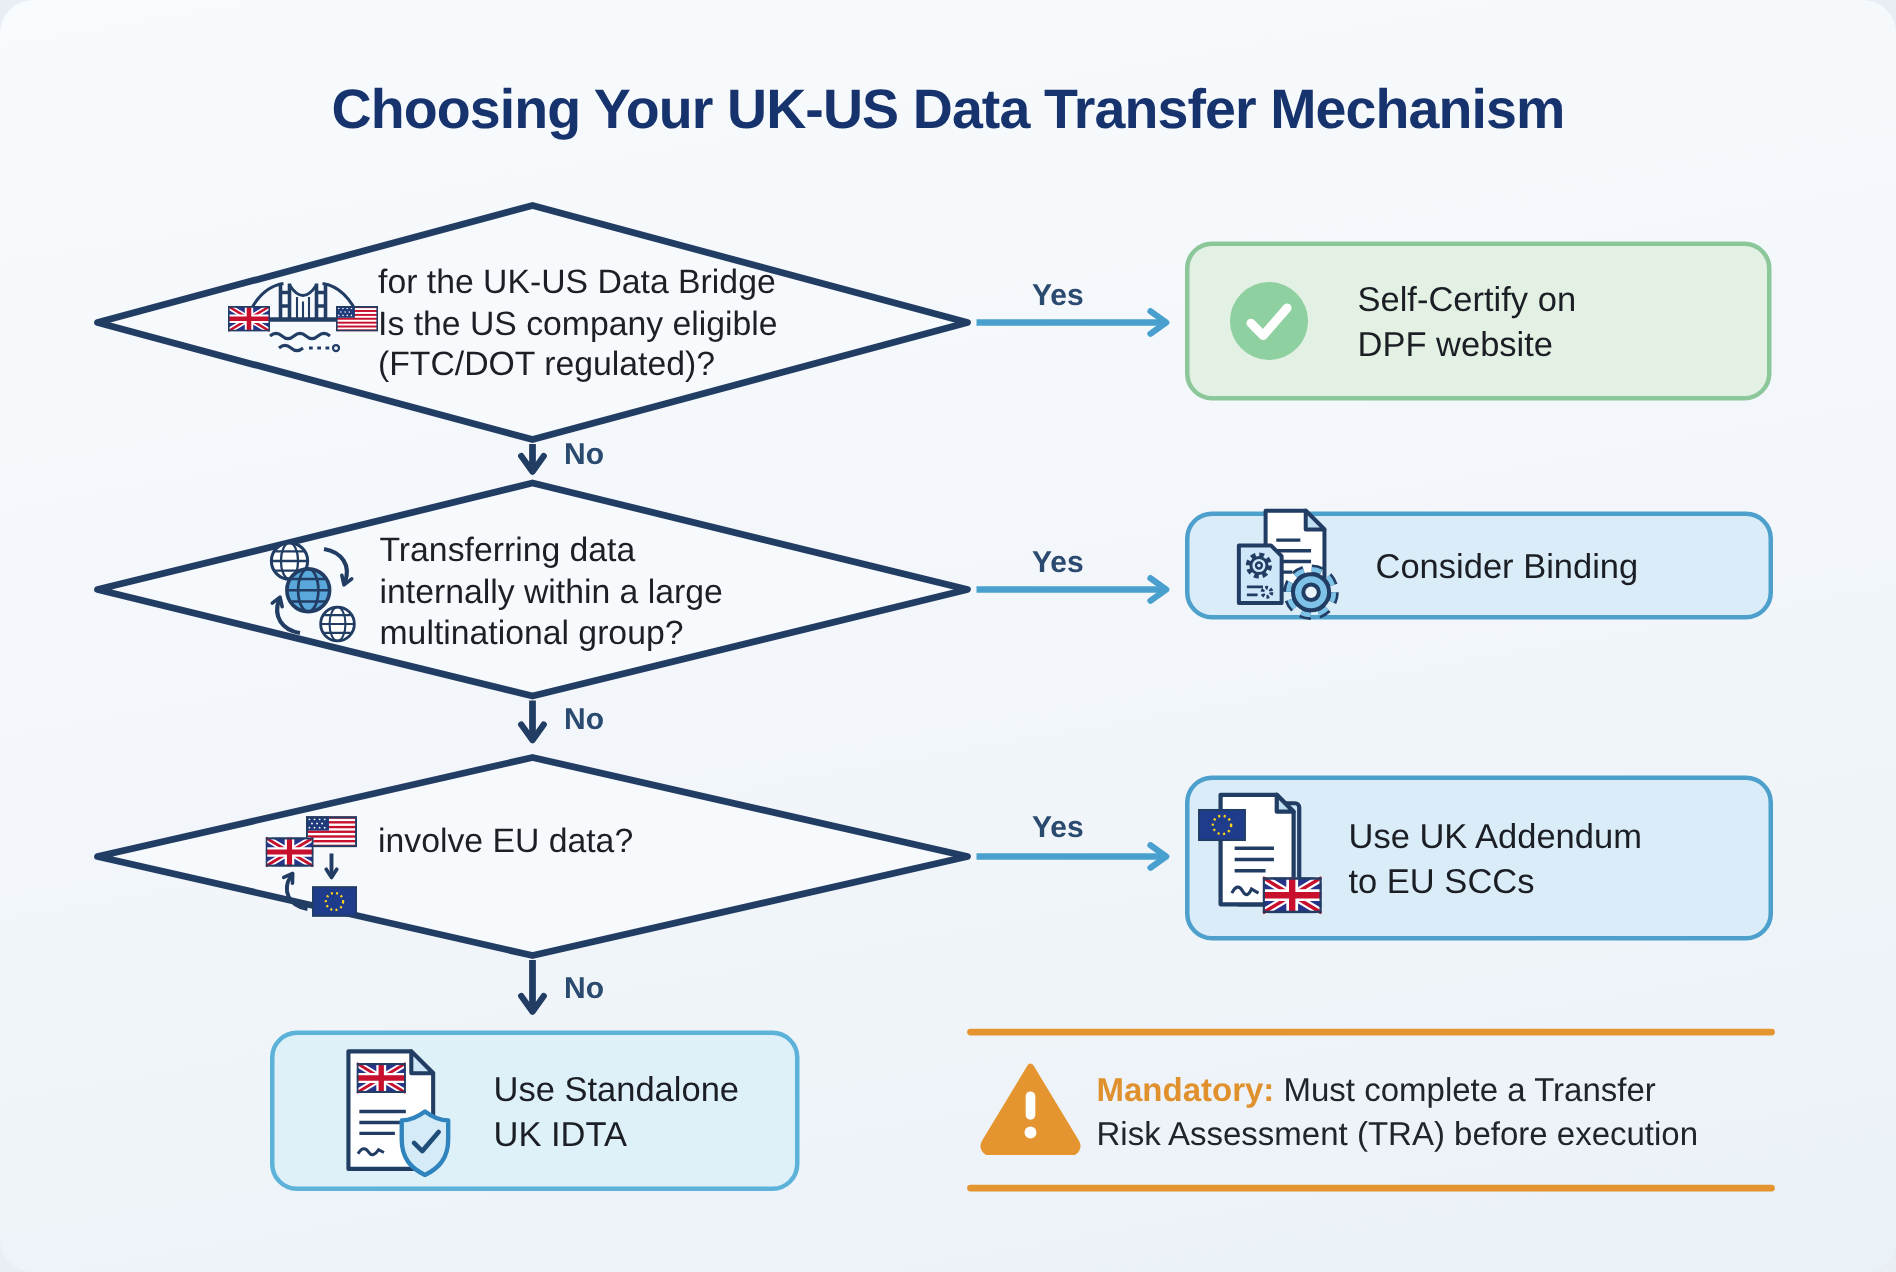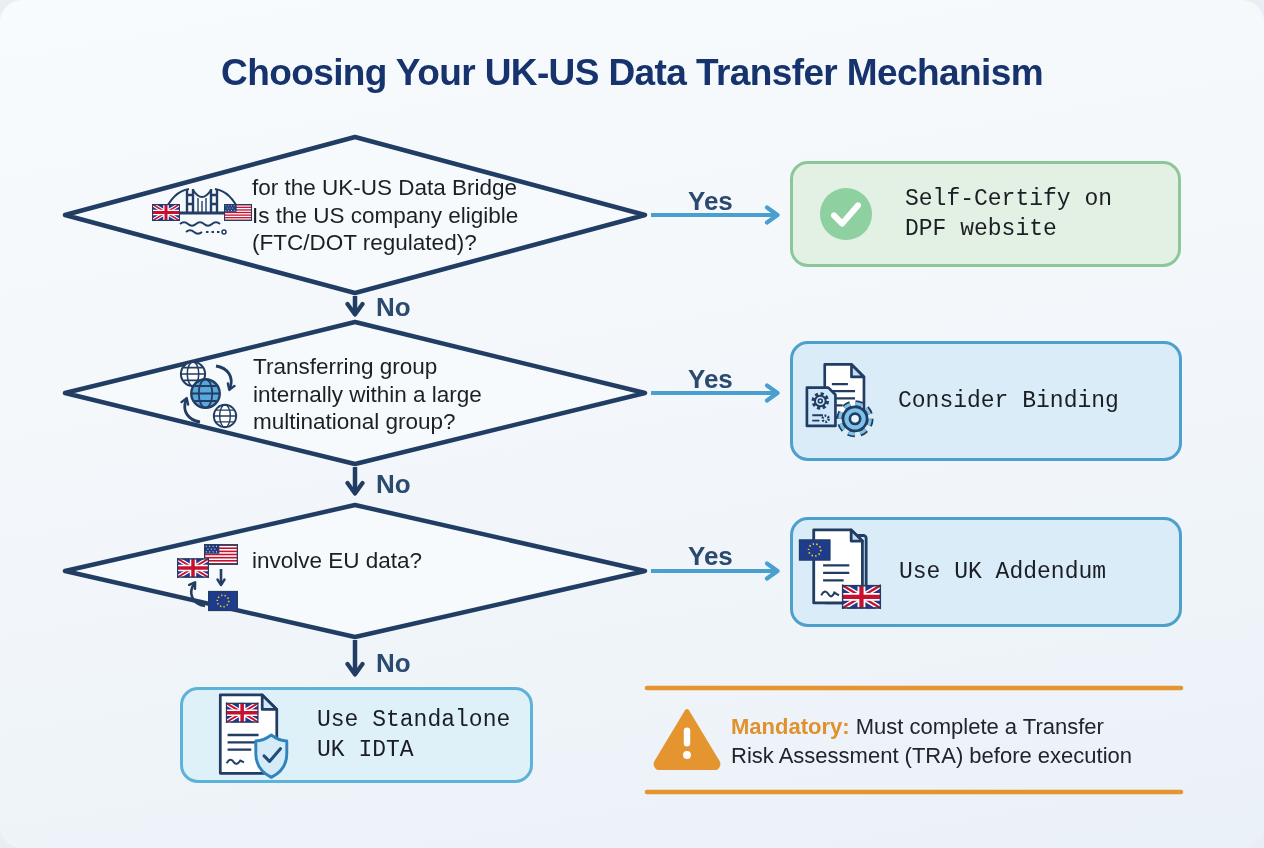--- a/index.html
+++ b/index.html
@@ -10,29 +10,29 @@
     border-radius:22px;
   }
   .abs{position:absolute;}
   .layer{left:0;top:0;width:1264px;height:848px;pointer-events:none;}
   .title{
     width:1264px;text-align:center;top:52px;left:0;
     font-size:37px;font-weight:700;color:#16336e;letter-spacing:-0.6px;
   }
   .qtext{color:#1c1f26;font-size:22.5px;line-height:27.5px;}
   .qtext div{white-space:nowrap;}
-  .flow-label{font-weight:700;color:#2b4a6f;font-size:26px;white-space:nowrap;}
+  .flow-label{font-weight:700;color:#2b4a6f;font-size:20px;white-space:nowrap;}
   .outcome{
     display:flex;align-items:center;border-radius:18px;box-sizing:border-box;
   }
   .outcome-green{background:#e3f1e4;border:3px solid #8cc79a;}
   .outcome-blue{background:#d9ecf8;border:3px solid #4d9fcc;}
   .outcome-lightblue{background:#def1f9;border:3px solid #5cb2d8;}
   .outcome-text{font-size:23px;line-height:30px;color:#1b1e24;}
-  .outcome-text div{white-space:nowrap;font-family:Liberation Mono, monospace;}
+  .outcome-text div{white-space:nowrap;}
   .note-text{font-size:22px;line-height:29px;color:#20242b;}
   .note-text .prefix{color:#e0912d;font-weight:700;text-align:right;}
   .note-text div{white-space:nowrap;}
 </style>
 </head>
 <body>
 
 <div id="stage">
 
   <svg width="0" height="0" style="position:absolute" aria-hidden="true">
@@ -133,21 +133,21 @@
   </div>
 
   <svg class="abs" style="left:172px;top:358px" width="72" height="72" viewBox="0 0 72 72">
     <path d="M44,8 C56,10 62,19 58,30" stroke="#223d63" stroke-width="2.8" fill="none" marker-end="url(#mnavy-s)"></path>
     <path d="M28,64 C16,62 10,53 14,42" stroke="#223d63" stroke-width="2.8" fill="none" marker-end="url(#mnavy-s)"></path>
     <use href="#globe" color="#ffffff" x="7" y="2" width="28" height="28"></use>
     <use href="#globe" color="#5aa7dc" x="17" y="19" width="33" height="33"></use>
     <use href="#globe" color="#ffffff" x="40" y="45" width="26" height="26"></use>
   </svg>
   <div class="abs qtext" style="left:253px;top:353px">
-    <div>Transferring group</div>
+    <div>Transferring data</div>
     <div>internally within a large</div>
     <div>multinational group?</div>
   </div>
 
   <svg class="abs" style="left:177px;top:544px" width="80" height="72" viewBox="0 0 80 72">
     <use href="#flag-us" x="27" y="0" width="34" height="21"></use>
     <use href="#flag-uk" x="0" y="14" width="32" height="20"></use>
     <use href="#flag-eu" x="31" y="46" width="30" height="22"></use>
     <path d="M44,25 V39" stroke="#223d63" stroke-width="2.6" fill="none" marker-end="url(#mnavy-s)"></path>
     <path d="M28,62 C15,60 11,49 17,40" stroke="#223d63" stroke-width="2.6" fill="none" marker-end="url(#mnavy-s)"></path>
@@ -167,21 +167,21 @@
     <svg width="54" height="54" viewBox="0 0 56 56">
       <circle cx="28" cy="28" r="27" fill="#8fd0a0"></circle>
       <path d="M15.5,29.5 L24,38 L40.5,19" fill="none" stroke="#ffffff" stroke-width="6.2" stroke-linecap="round" stroke-linejoin="round"></path>
     </svg>
     <div class="outcome-text">
       <div>Self-Certify on</div>
       <div>DPF website</div>
     </div>
   </div>
 
-  <div class="abs outcome outcome-blue" style="left:790px;top:341px;width:392px;height:120px;padding-left:5px;gap:18px">
+  <div class="abs outcome outcome-blue" style="left:790px;top:341px;width:392px;height:72px;padding-left:24px;gap:18px">
     <svg width="82" height="82" viewBox="0 0 92 92">
       <path d="M30,5 h30 l14,14 v45 h-44 z" fill="#ffffff" stroke="#223d63" stroke-width="3" stroke-linejoin="round"></path>
       <path d="M60,5 v14 h14 z" fill="#bfdff2" stroke="#223d63" stroke-width="3" stroke-linejoin="round"></path>
       <path d="M38,27 h18 M38,35 h26 M38,43 h26 M38,51 h12" stroke="#223d63" stroke-width="2.5" fill="none"></path>
       <path d="M10,31 h24 l8,8 v35 h-32 z" fill="#cfe7f8" stroke="#223d63" stroke-width="3" stroke-linejoin="round"></path>
       <g>
         <circle cx="25" cy="46" r="7.5" fill="none" stroke="#223d63" stroke-width="4.6" stroke-dasharray="3.3 2.6"></circle>
         <circle cx="25" cy="46" r="6" fill="#cfe7f8" stroke="#223d63" stroke-width="2.2"></circle>
         <circle cx="25" cy="46" r="2.2" fill="none" stroke="#223d63" stroke-width="1.8"></circle>
       </g>
@@ -204,24 +204,25 @@
       <rect x="32" y="8" width="46" height="72" rx="3" fill="#cfe7f8" stroke="#223d63" stroke-width="3"></rect>
       <path d="M22,2 h40 l12,12 v66 h-52 z" fill="#ffffff" stroke="#223d63" stroke-width="3" stroke-linejoin="round"></path>
       <path d="M62,2 v12 h12 z" fill="#bfdff2" stroke="#223d63" stroke-width="3" stroke-linejoin="round"></path>
       <path d="M32,40 h28 M32,48 h28 M32,56 h22" stroke="#223d63" stroke-width="2.5" fill="none"></path>
       <path d="M30,72 q4,-8 8,-1 q3,5 6,-2 l5,3" stroke="#223d63" stroke-width="2.2" fill="none"></path>
       <use href="#flag-eu" x="6" y="12" width="34" height="23"></use>
       <use href="#flag-uk" x="52" y="60" width="42" height="27"></use>
     </svg>
     <div class="outcome-text">
       <div>Use UK Addendum</div>
-    </div>
-  </div>
-
-  <div class="abs outcome outcome-lightblue" style="left:180px;top:687px;width:353px;height:96px;padding-left:30px;gap:22px">
+      <div>to EU SCCs</div>
+    </div>
+  </div>
+
+  <div class="abs outcome outcome-lightblue" style="left:180px;top:687px;width:353px;height:107px;padding-left:42px;gap:22px">
     <svg width="82" height="88" viewBox="0 0 90 96">
       <path d="M8,4 h46 l16,16 v70 h-62 z" fill="#ffffff" stroke="#223d63" stroke-width="3" stroke-linejoin="round"></path>
       <path d="M54,4 v16 h16 z" fill="#cfe7f8" stroke="#223d63" stroke-width="3" stroke-linejoin="round"></path>
       <use href="#flag-uk" x="14" y="12" width="36" height="23"></use>
       <path d="M16,48 h34 M16,56 h34 M16,64 h26" stroke="#223d63" stroke-width="2.5" fill="none"></path>
       <path d="M15,79 q4,-7 8,-1 q3,4 7,-2 l4,2" stroke="#223d63" stroke-width="2.2" fill="none"></path>
       <path d="M64,48 c6,4.5 12,6.5 17,6.5 v14 c0,14 -7,21 -17,26 c-10,-5 -17,-12 -17,-26 v-14 c5,0 11,-2 17,-6.5 z" fill="#d6ebf8" stroke="#2f84bd" stroke-width="3.2" stroke-linejoin="round"></path>
       <path d="M56,71 l6,6 l12,-14" fill="none" stroke="#1f4e79" stroke-width="3.4" stroke-linecap="round" stroke-linejoin="round"></path>
     </svg>
     <div class="outcome-text">

